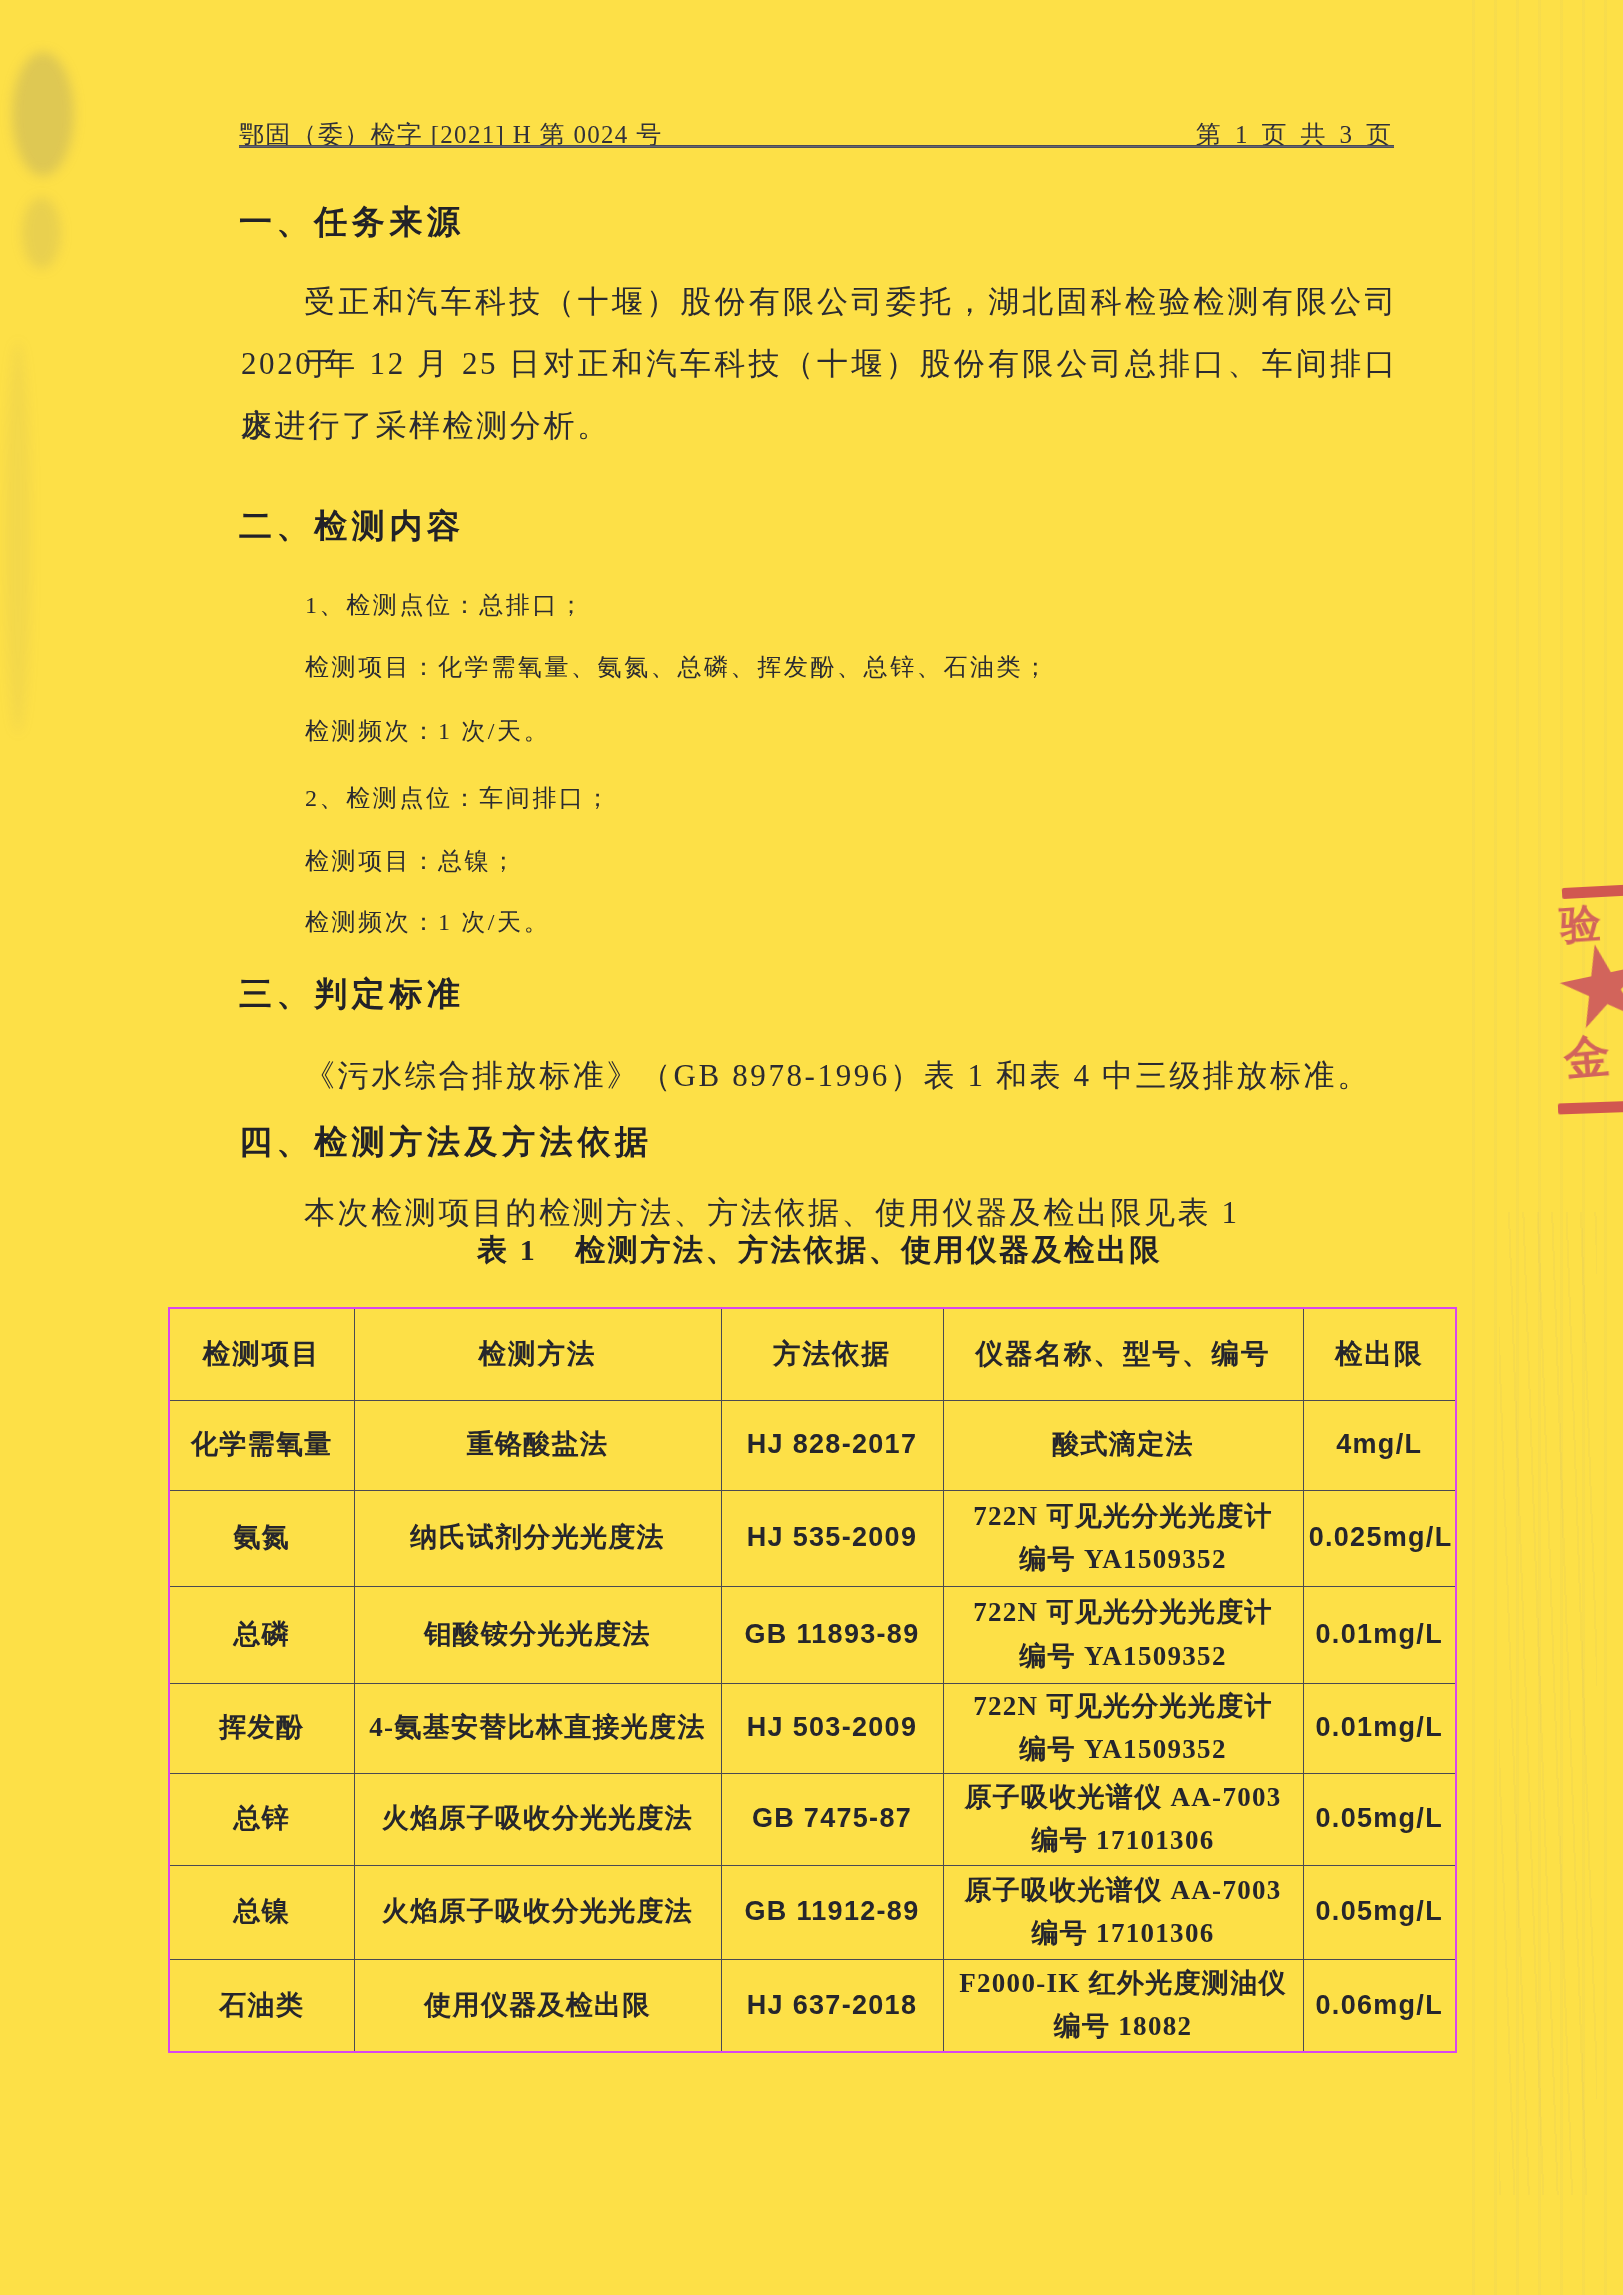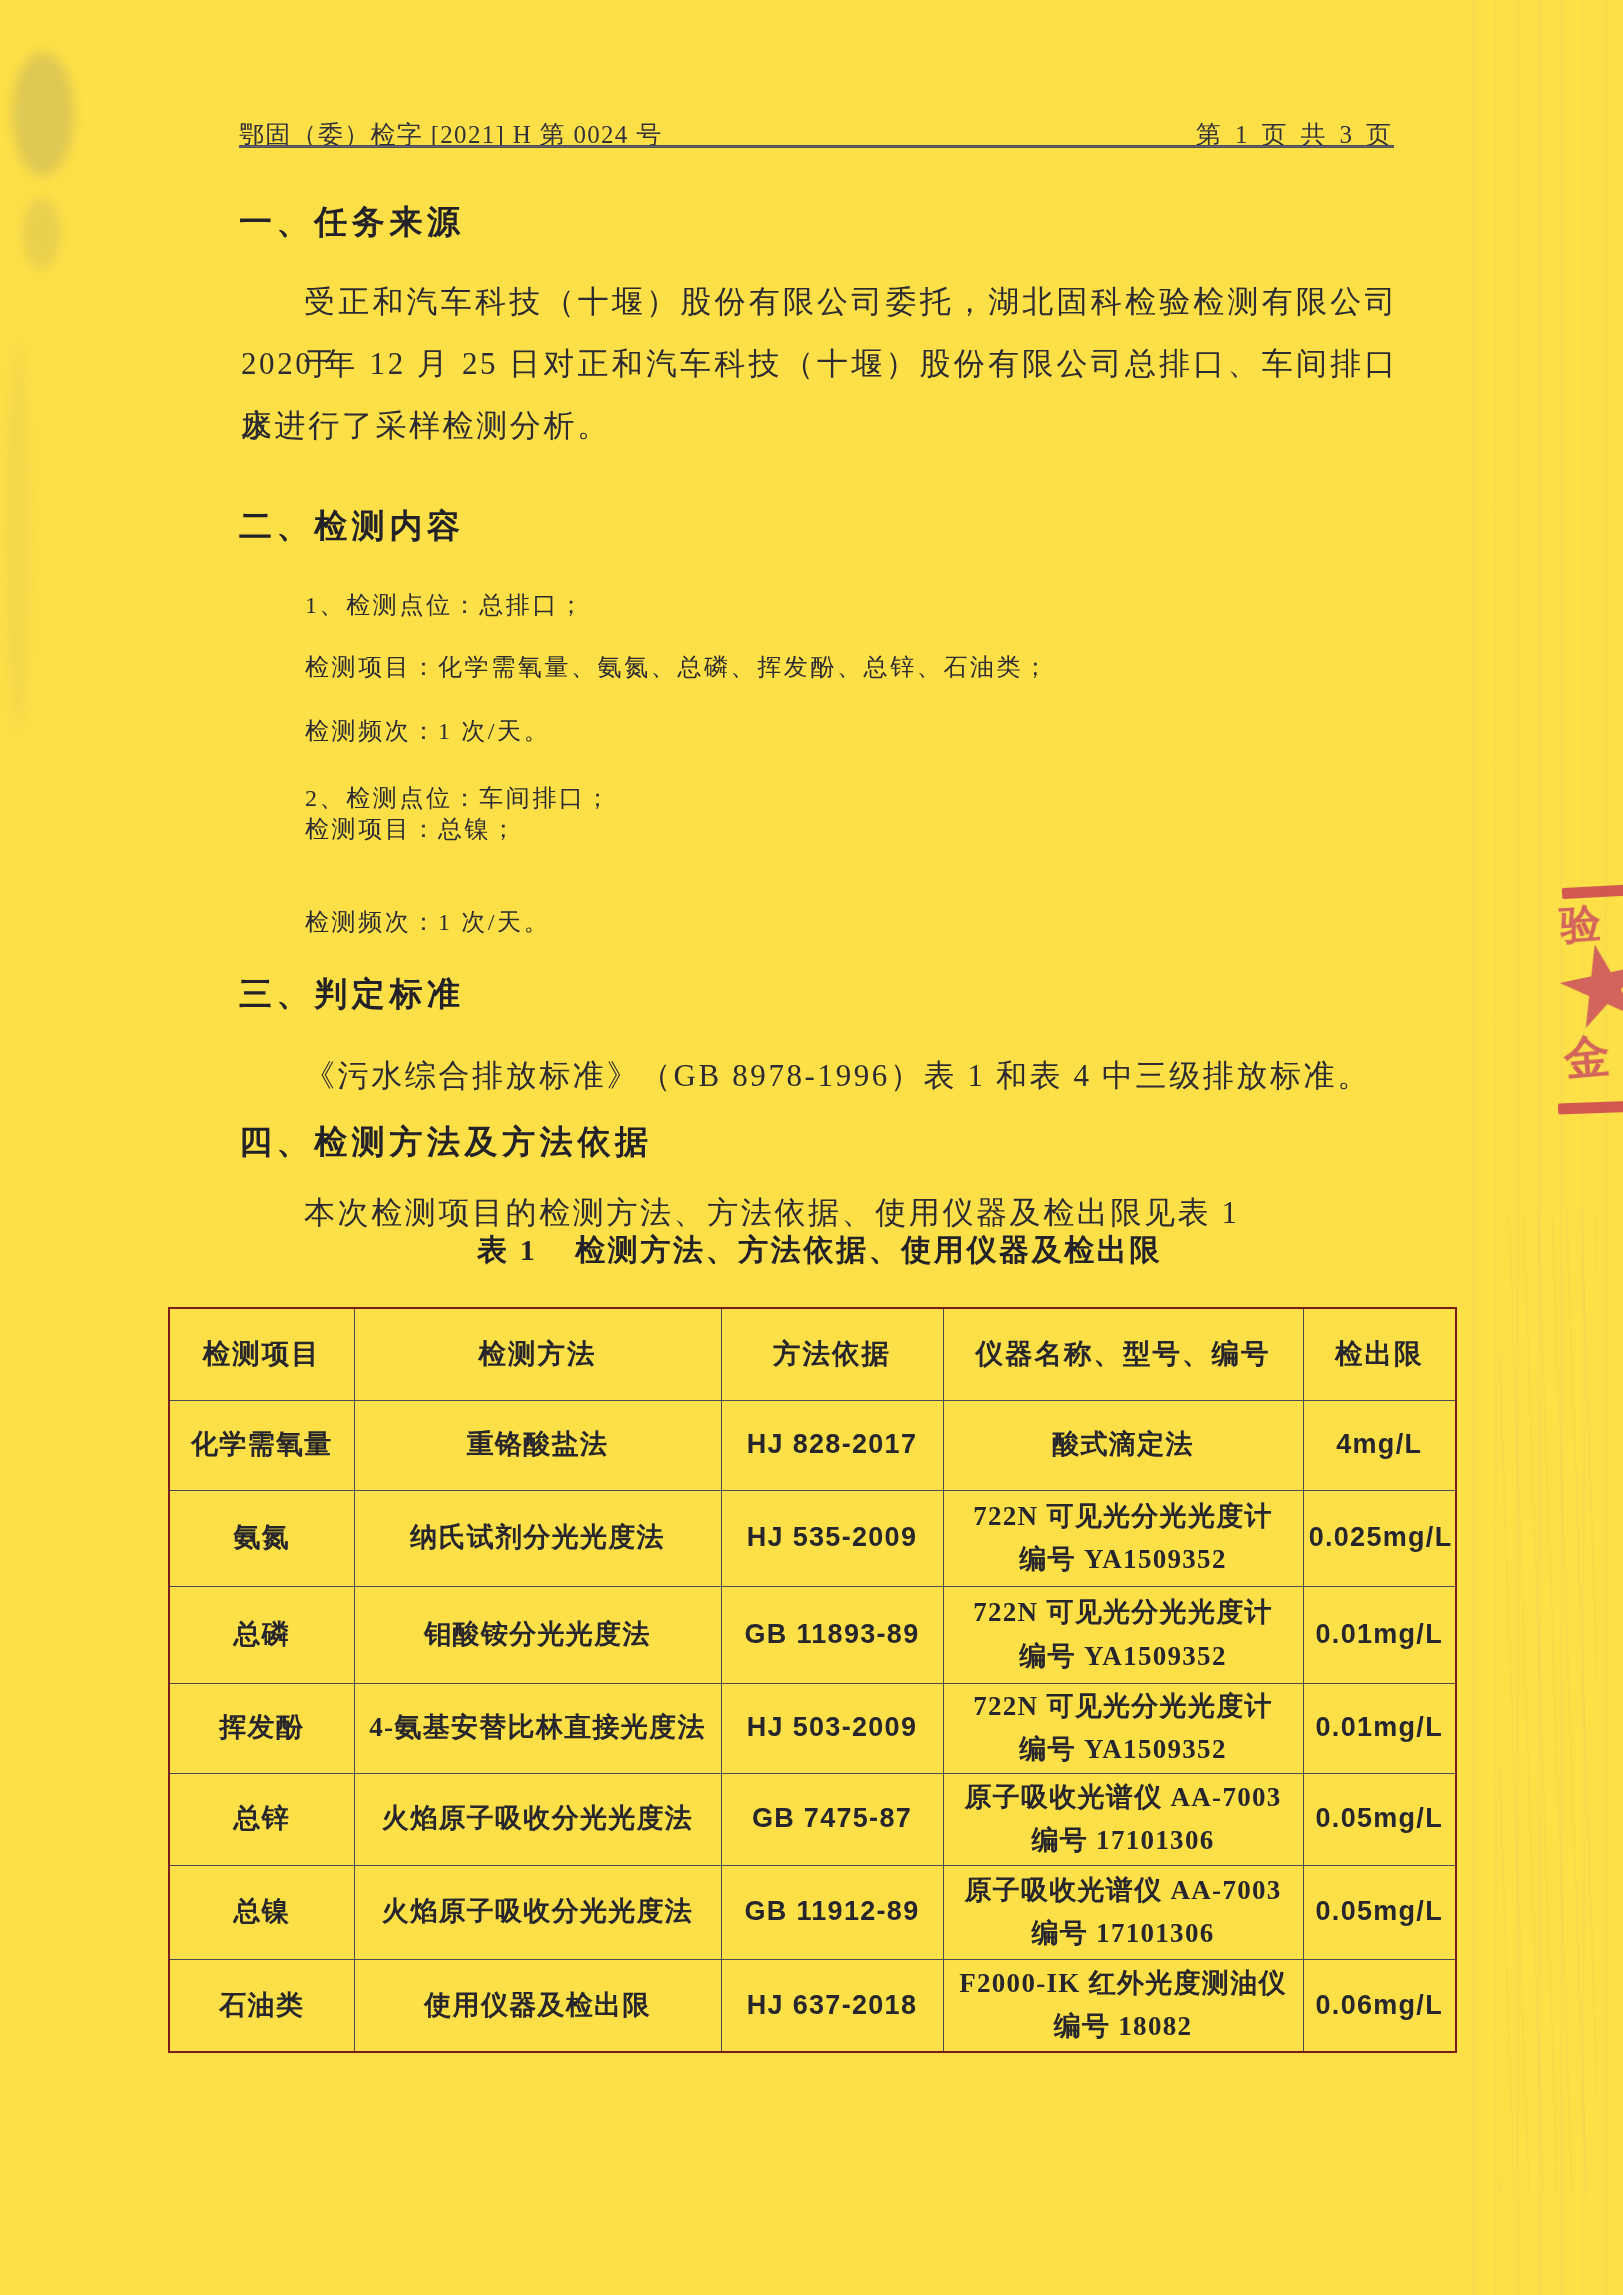--- a/index.html
+++ b/index.html
@@ -40,33 +40,33 @@
   .para {
     position:absolute; left:241px; width:1157px;
     font-size:31px; line-height:62px; letter-spacing:2.6px;
   }
   .p1 { top:271px; }
   .p1 .ln { height:62px; }
   .ln-just { text-align:justify; text-align-last:justify; }
   .ln-first { padding-left:63px; }
   .item { position:absolute; left:305px; font-size:24px; line-height:1.15; letter-spacing:2.6px; white-space:nowrap; }
   .i1 { top:592px; } .i2 { top:654px; } .i3 { top:718px; }
-  .i4 { top:785px; } .i5 { top:816px;text-align:center; } .i6 { top:909px; }
+  .i4 { top:785px; } .i5 { top:848px;text-align:center; } .i6 { top:909px; }
   .pline { position:absolute; left:241px; width:1179px; font-size:31px; line-height:1.2; letter-spacing:2.6px; white-space:nowrap; }
   .p3 { top:1057px; padding-left:63px; }
   .p4 { top:1194px; padding-left:63px; }
   .tbl-caption {
     position:absolute; left:241px; top:1230px; width:1157px;
     text-align:center; font-weight:700; font-size:30px; letter-spacing:2.6px; color:#222228;
   }
   .tbl-caption .gap { display:inline-block; width:38px; }
   
   .tbl-wrap { position:absolute; left:168px; top:1307px; }
   table.t { border-collapse:collapse; table-layout:fixed; width:1287px;
-            border:2px solid #7f1d1d; }
+            border:2px solid #d946ef; }
   table.t th, table.t td {
     border:1.3px solid #4a4a52; text-align:center; vertical-align:middle;
     padding:0 5.2px; overflow:hidden;
   }
   table.t th { font-size:27.5px; font-weight:700; letter-spacing:2px; color:#26262c; }
   table.t td { font-size:27px; font-weight:600; letter-spacing:1.3px; color:#26262c;
                line-height:1.6; white-space:pre-line; }
   thead tr { height:92px; }
   thead th { border-bottom:2px solid #3e3e46; }
   tbody tr:nth-child(1) { height:90px; }

